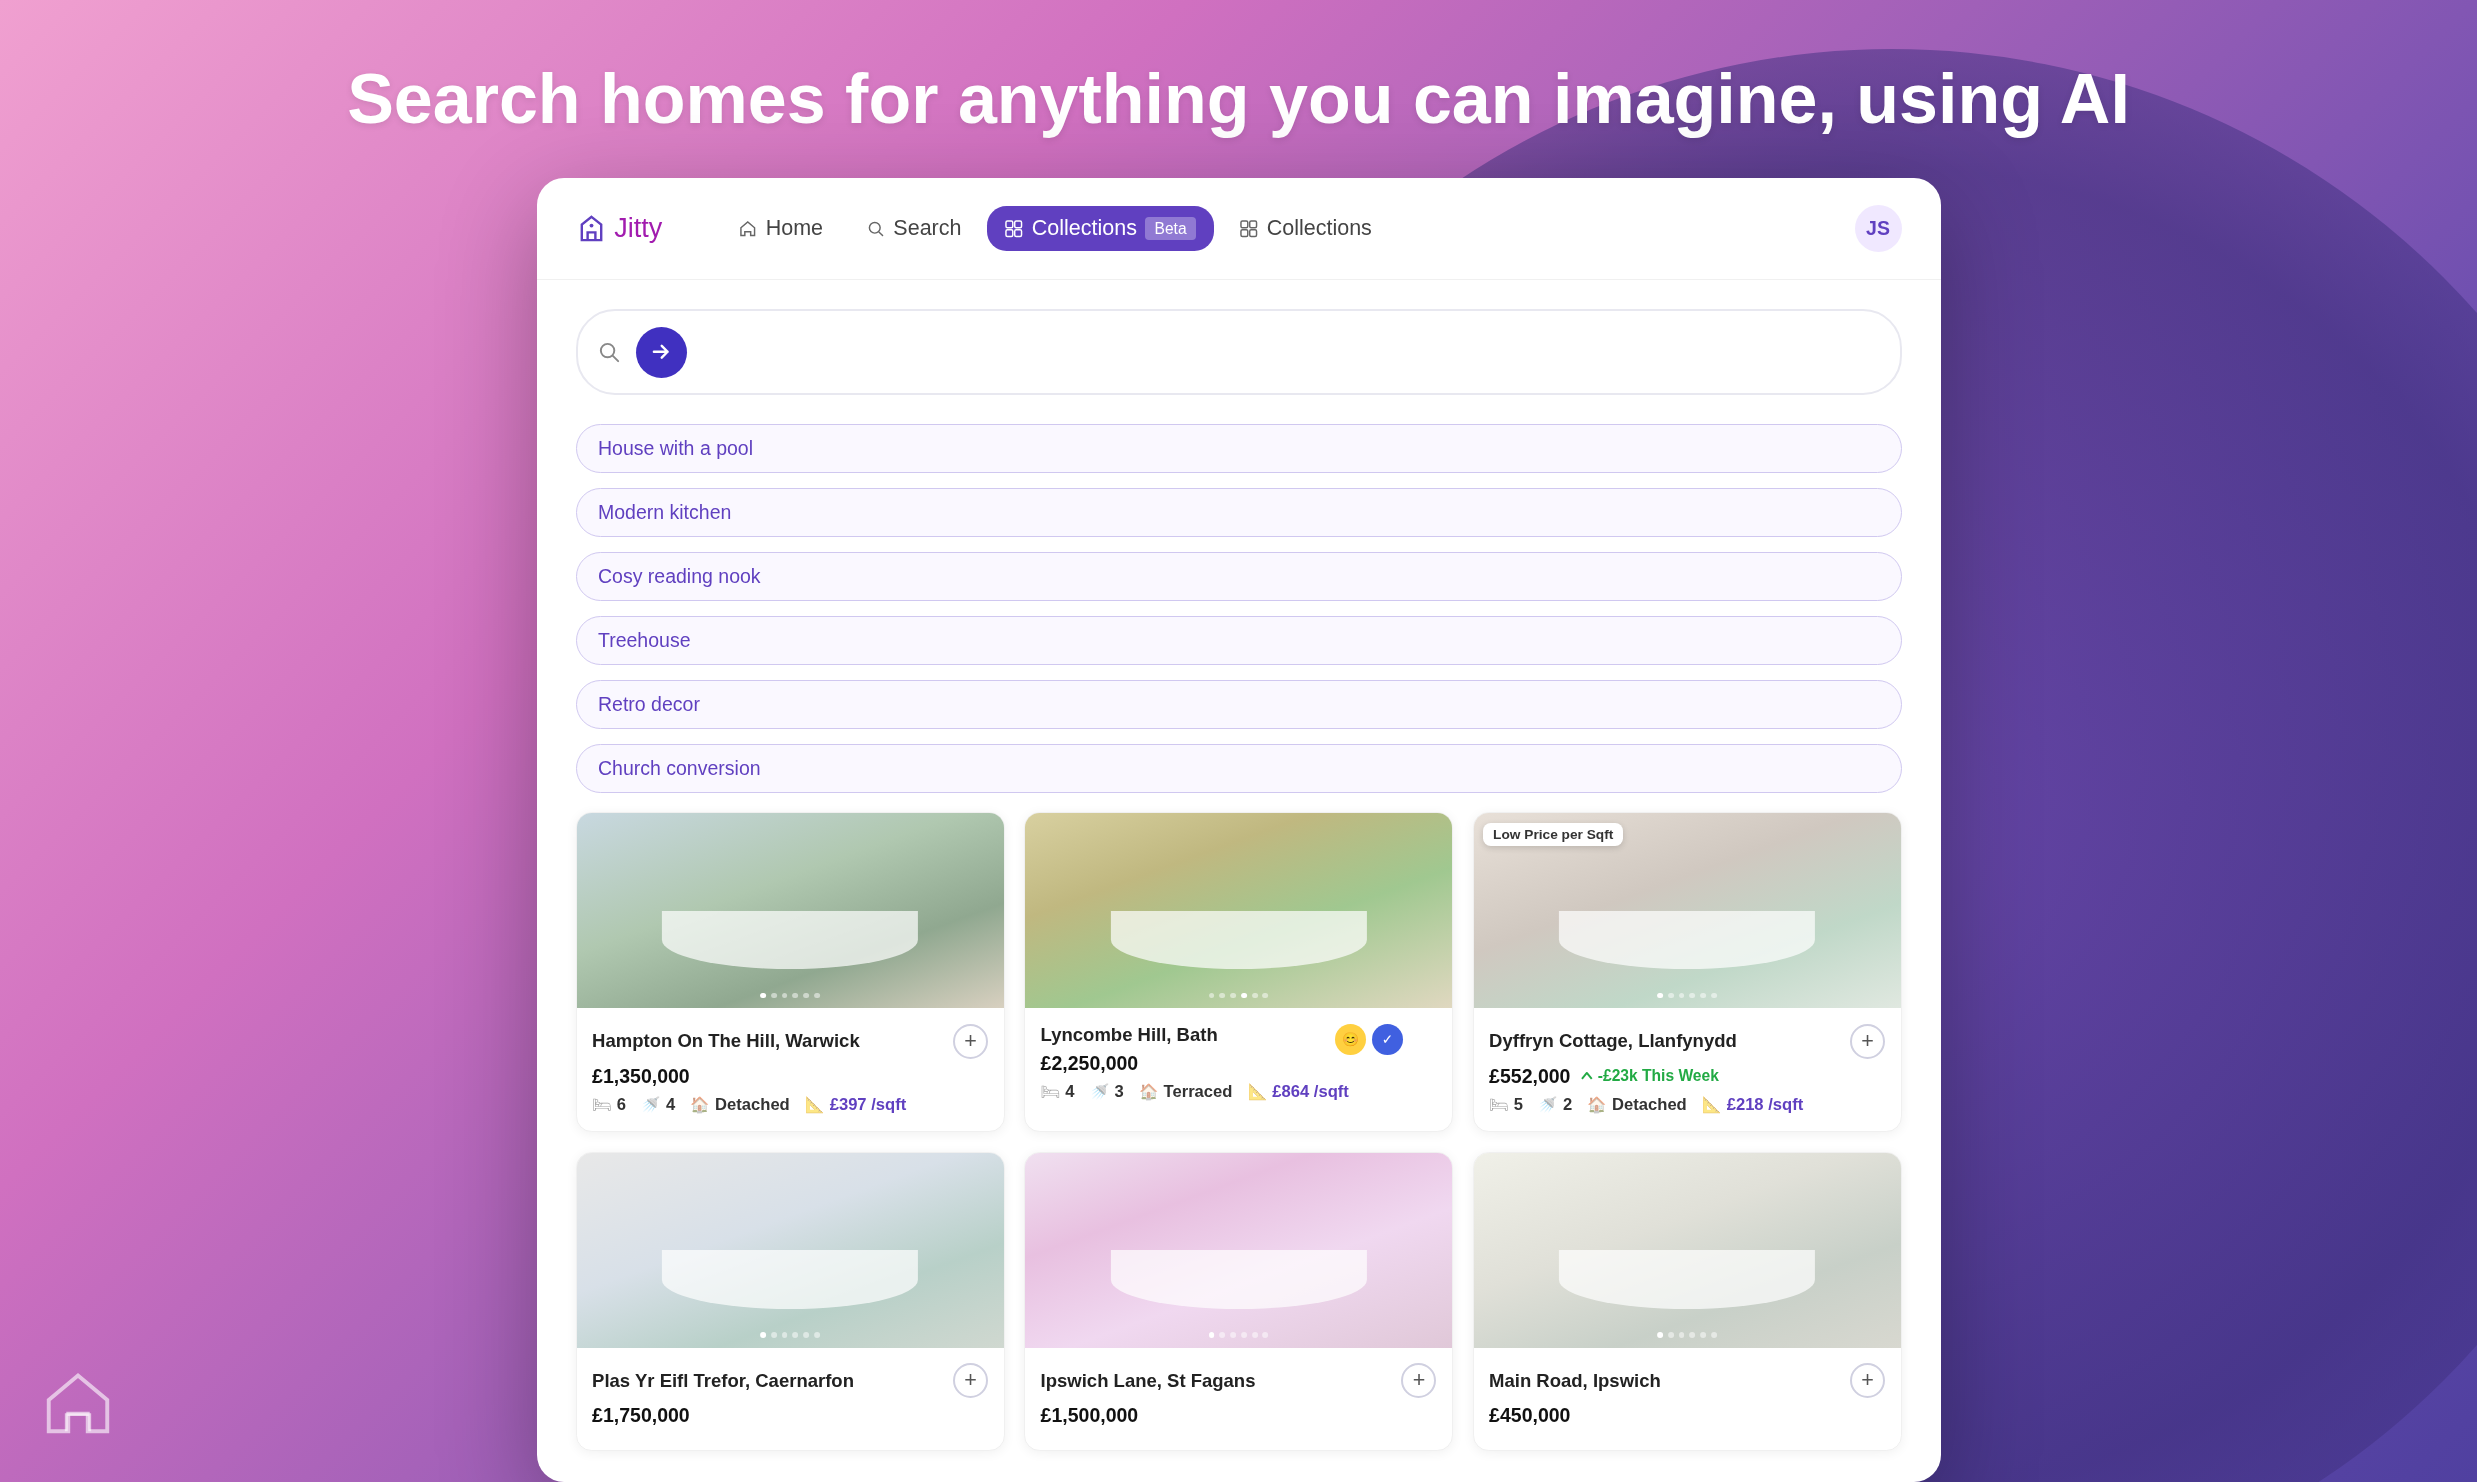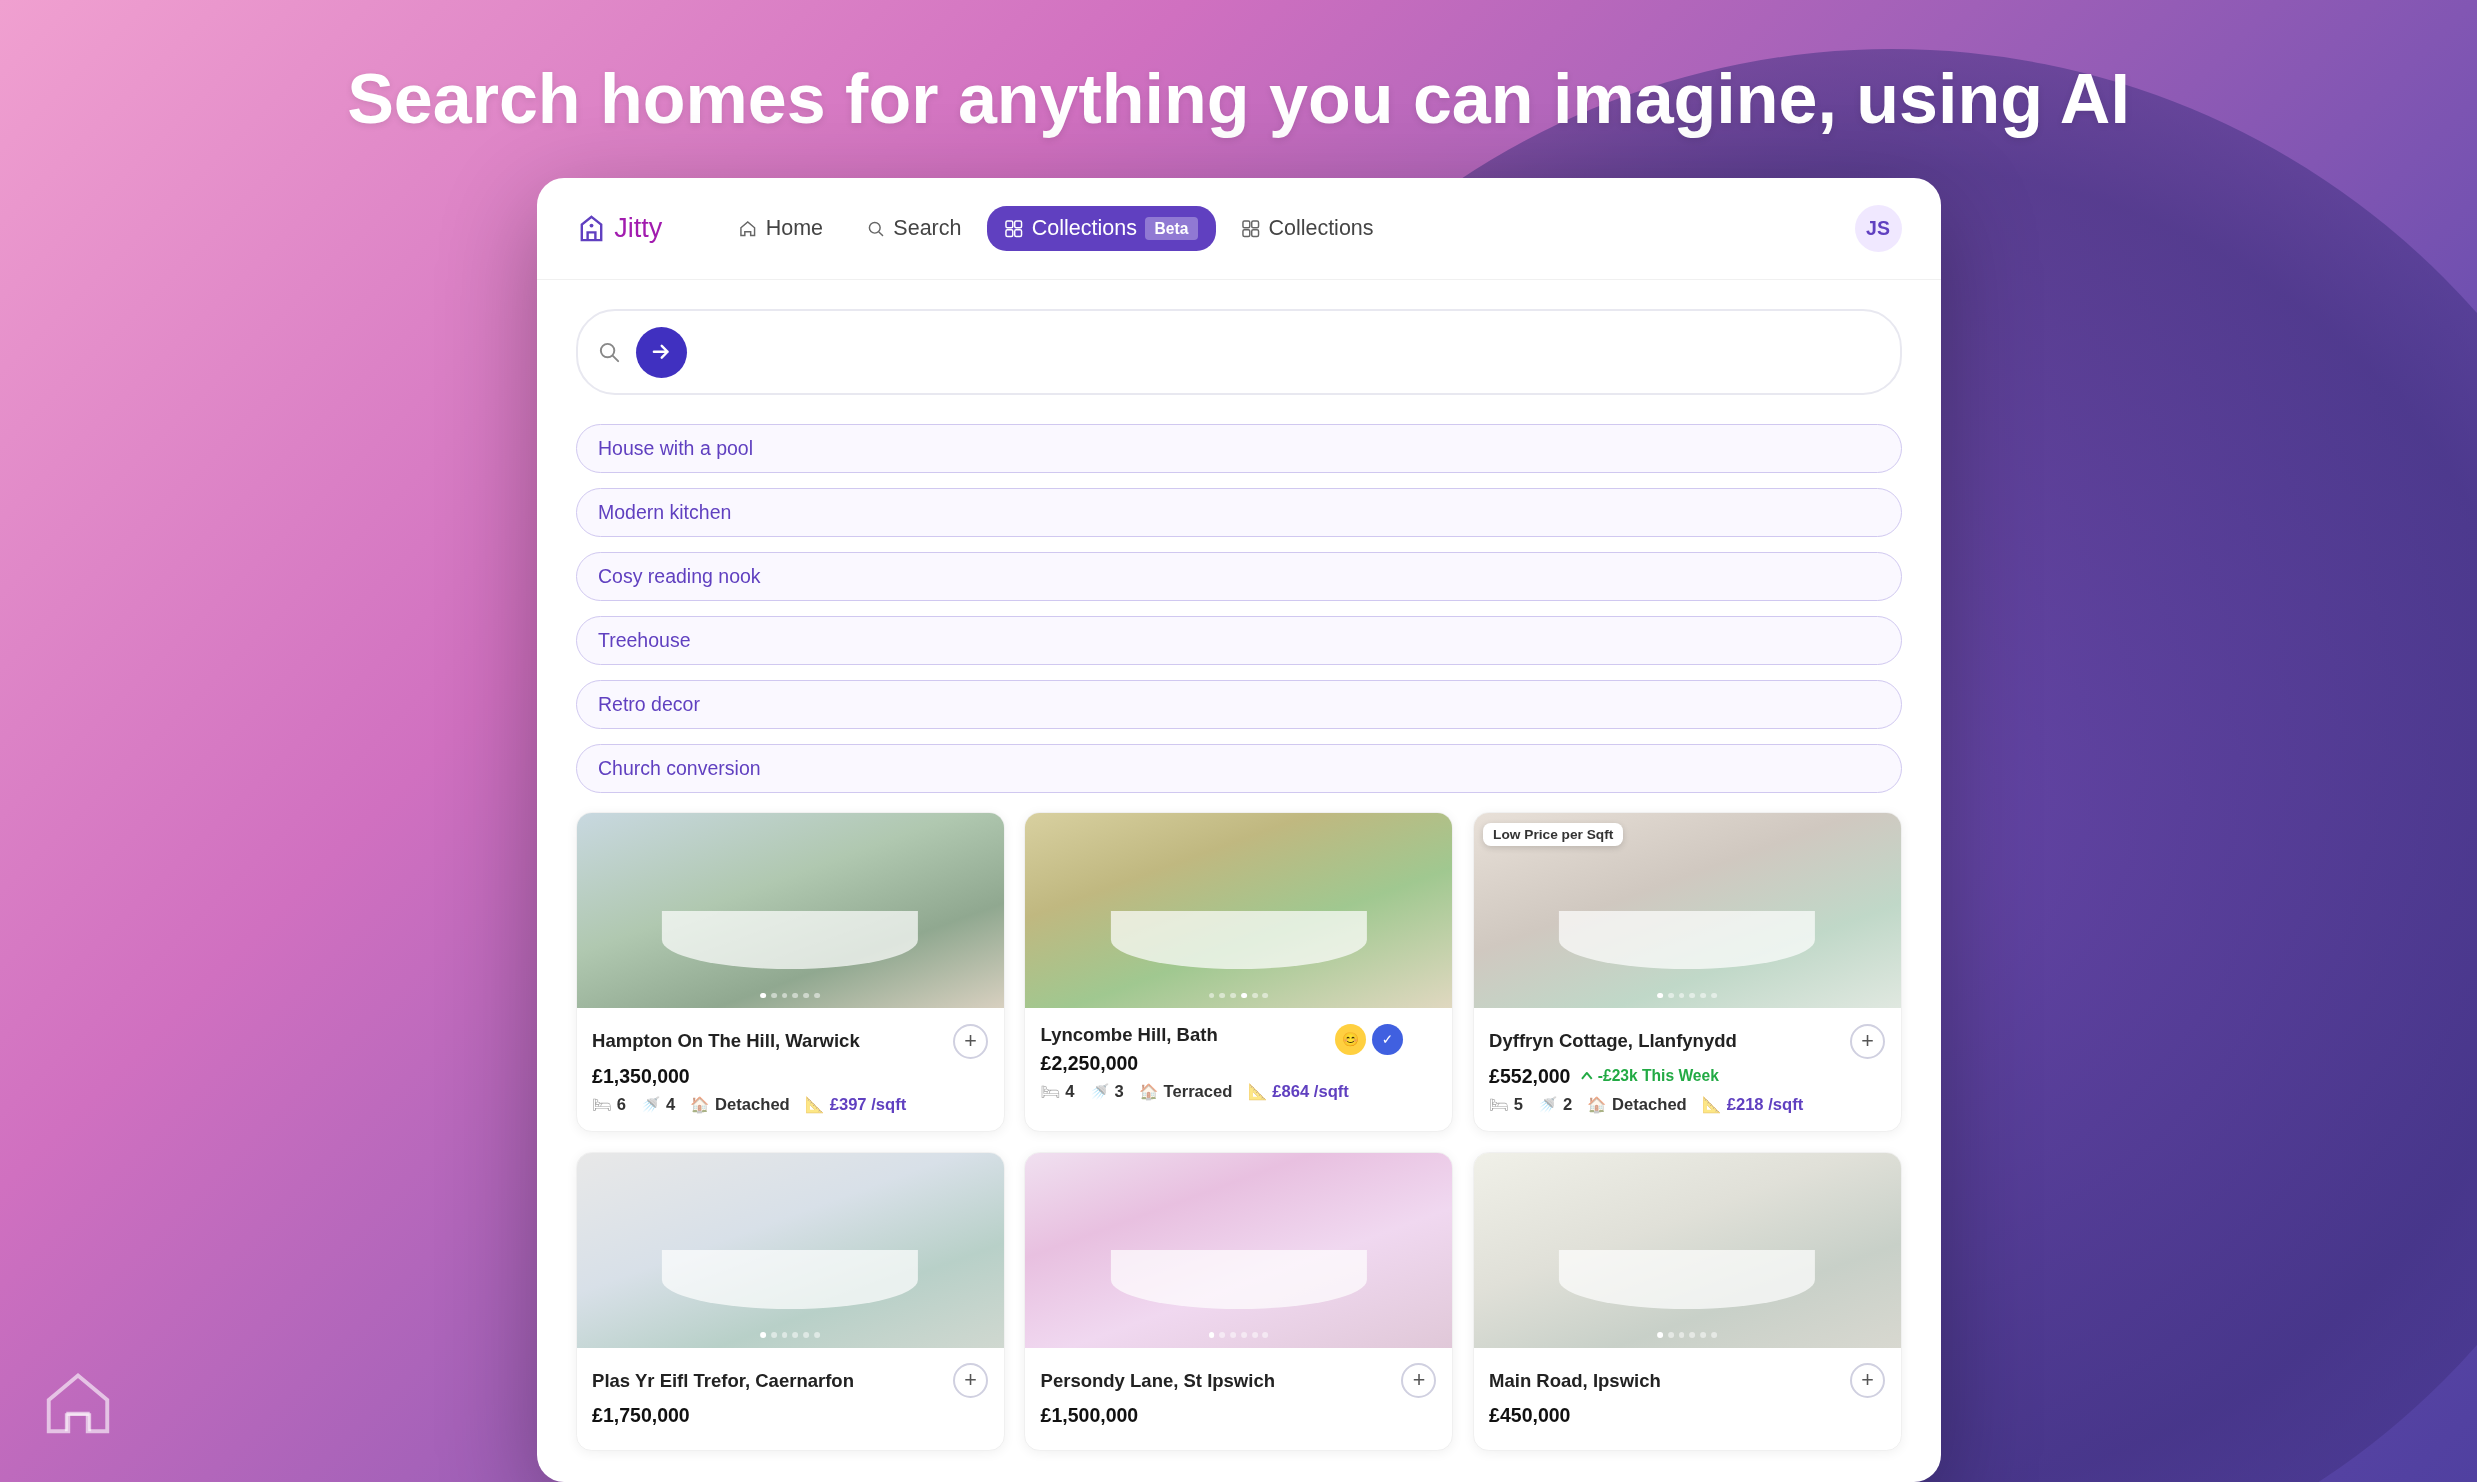--- a/index.html
+++ b/index.html
@@ -89,21 +89,21 @@
       cursor: pointer;
     }
     .nav-item.active {
       background: #6040c0;
       color: white;
     }
     .beta-badge {
       background: #f0e8ff;
       color: #6040c0;
       font-size: 15.6px;
-      font-weight: 700;
+      font-weight: 400;
       padding: 2.9px 9.8px;
       border-radius: 4px;
     }
     .nav-item.active .beta-badge {
       background: rgba(255,255,255,0.3);
       color: white;
     }
     .user-avatar {
       width: 47px;
       height: 47px;
@@ -589,21 +589,21 @@
           <div class="dot active"></div>
             <div class="dot"></div>
             <div class="dot"></div>
           <div class="dot"></div>
             <div class="dot"></div>
             <div class="dot"></div>
         </div>
       </div>
       <div class="property-info">
         <div class="property-name-row">
-          <span class="property-name">Persondy Lane, St Ipswich</span>
+          <span class="property-name">Ipswich Lane, St Fagans</span>
           <button class="add-btn">+</button>
         </div>
         <div class="price-row">
           <span class="price">£1,500,000</span>
         </div>
       </div>
     </div>
 
     <div class="property-card">
       <div class="property-image img-6">

